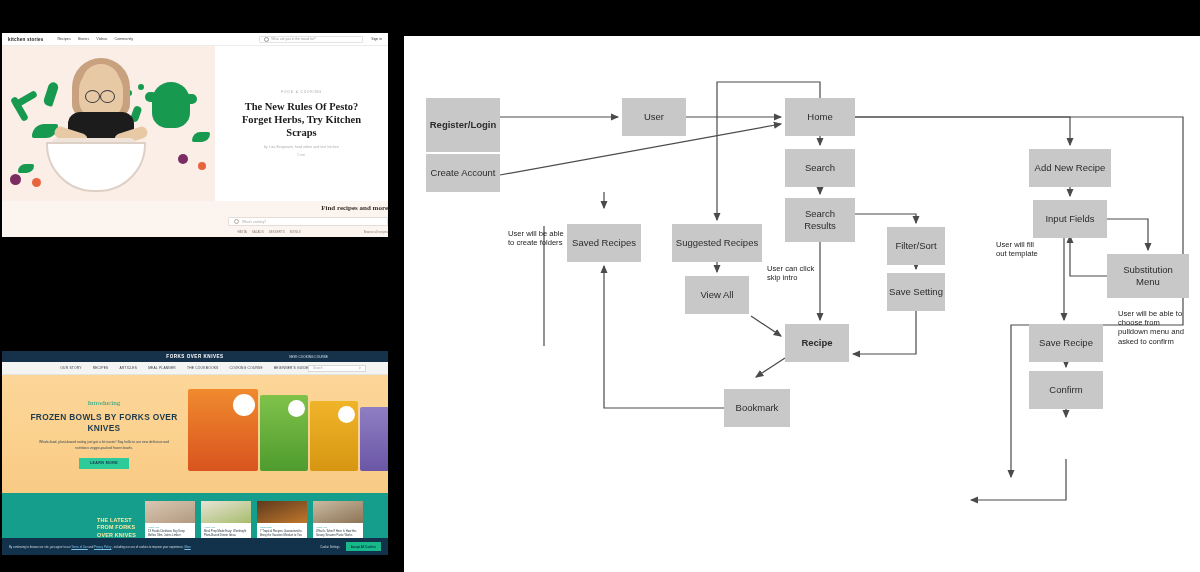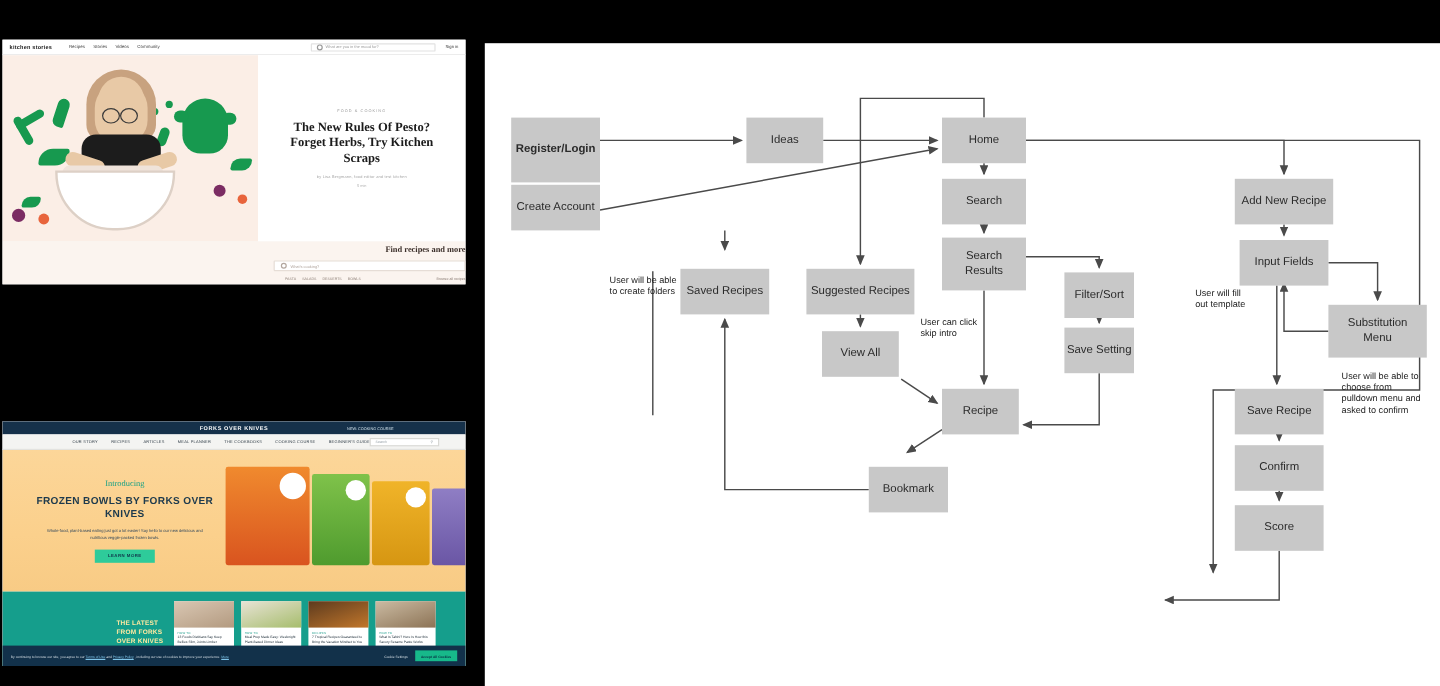--- a/index.html
+++ b/index.html
@@ -322,40 +322,39 @@
 
         <path d="M451,81 L779,81 L779,289 L607,289 L607,441"></path>
       </g>
       <g stroke="#4a4a4a" stroke-width="1.2" fill="none">
 
         <path d="M140,190 L140,310"></path>
       </g>
     </svg>
 
     <div class="node" style="left:22px;top:62px;width:74px;height:54px;font-weight:bold;">Register/Login</div>
-    <div class="node" style="left:218px;top:62px;width:64px;height:38px;">Ideas</div>
+    <div class="node" style="left:218px;top:62px;width:64px;height:38px;">User</div>
     <div class="node" style="left:381px;top:62px;width:70px;height:38px;">Home</div>
     <div class="node" style="left:22px;top:118px;width:74px;height:38px;">Create Account</div>
     <div class="node" style="left:381px;top:113px;width:70px;height:38px;">Search</div>
     <div class="node" style="left:381px;top:162px;width:70px;height:44px;white-space:pre-line;">Search
 Results</div>
     <div class="node" style="left:625px;top:113px;width:82px;height:38px;">Add New Recipe</div>
     <div class="node" style="left:629px;top:164px;width:74px;height:38px;">Input Fields</div>
     <div class="node" style="left:163px;top:188px;width:74px;height:38px;">Saved Recipes</div>
     <div class="node" style="left:268px;top:188px;width:90px;height:38px;">Suggested Recipes</div>
     <div class="node" style="left:483px;top:191px;width:58px;height:38px;">Filter/Sort</div>
     <div class="node" style="left:703px;top:218px;width:82px;height:44px;white-space:pre-line;">Substitution
 Menu</div>
     <div class="node" style="left:281px;top:240px;width:64px;height:38px;">View All</div>
     <div class="node" style="left:483px;top:237px;width:58px;height:38px;">Save Setting</div>
     <div class="node" style="left:625px;top:288px;width:74px;height:38px;">Save Recipe</div>
-    <div class="node" style="left:381px;top:288px;width:64px;height:38px;">Recipe</div>
+    <div class="node" style="left:381px;top:288px;width:64px;height:38px;font-weight:bold;">Recipe</div>
     <div class="node" style="left:625px;top:335px;width:74px;height:38px;">Confirm</div>
     <div class="node" style="left:320px;top:353px;width:66px;height:38px;">Bookmark</div>
-    <div class="node" style="left:625px;top:385px;width:74px;height:38px;">Score</div>
 
     <div class="note" style="left:104px;top:193px;width:62px;white-space:pre-line;">User will be able
 to create folders</div>
     <div class="note" style="left:363px;top:228px;width:62px;white-space:pre-line;">User can click
 skip intro</div>
     <div class="note" style="left:592px;top:204px;width:62px;white-space:pre-line;">User will fill
 out template</div>
     <div class="note" style="left:714px;top:273px;width:84px;white-space:pre-line;">User will be able to
 choose from
 pulldown menu and

